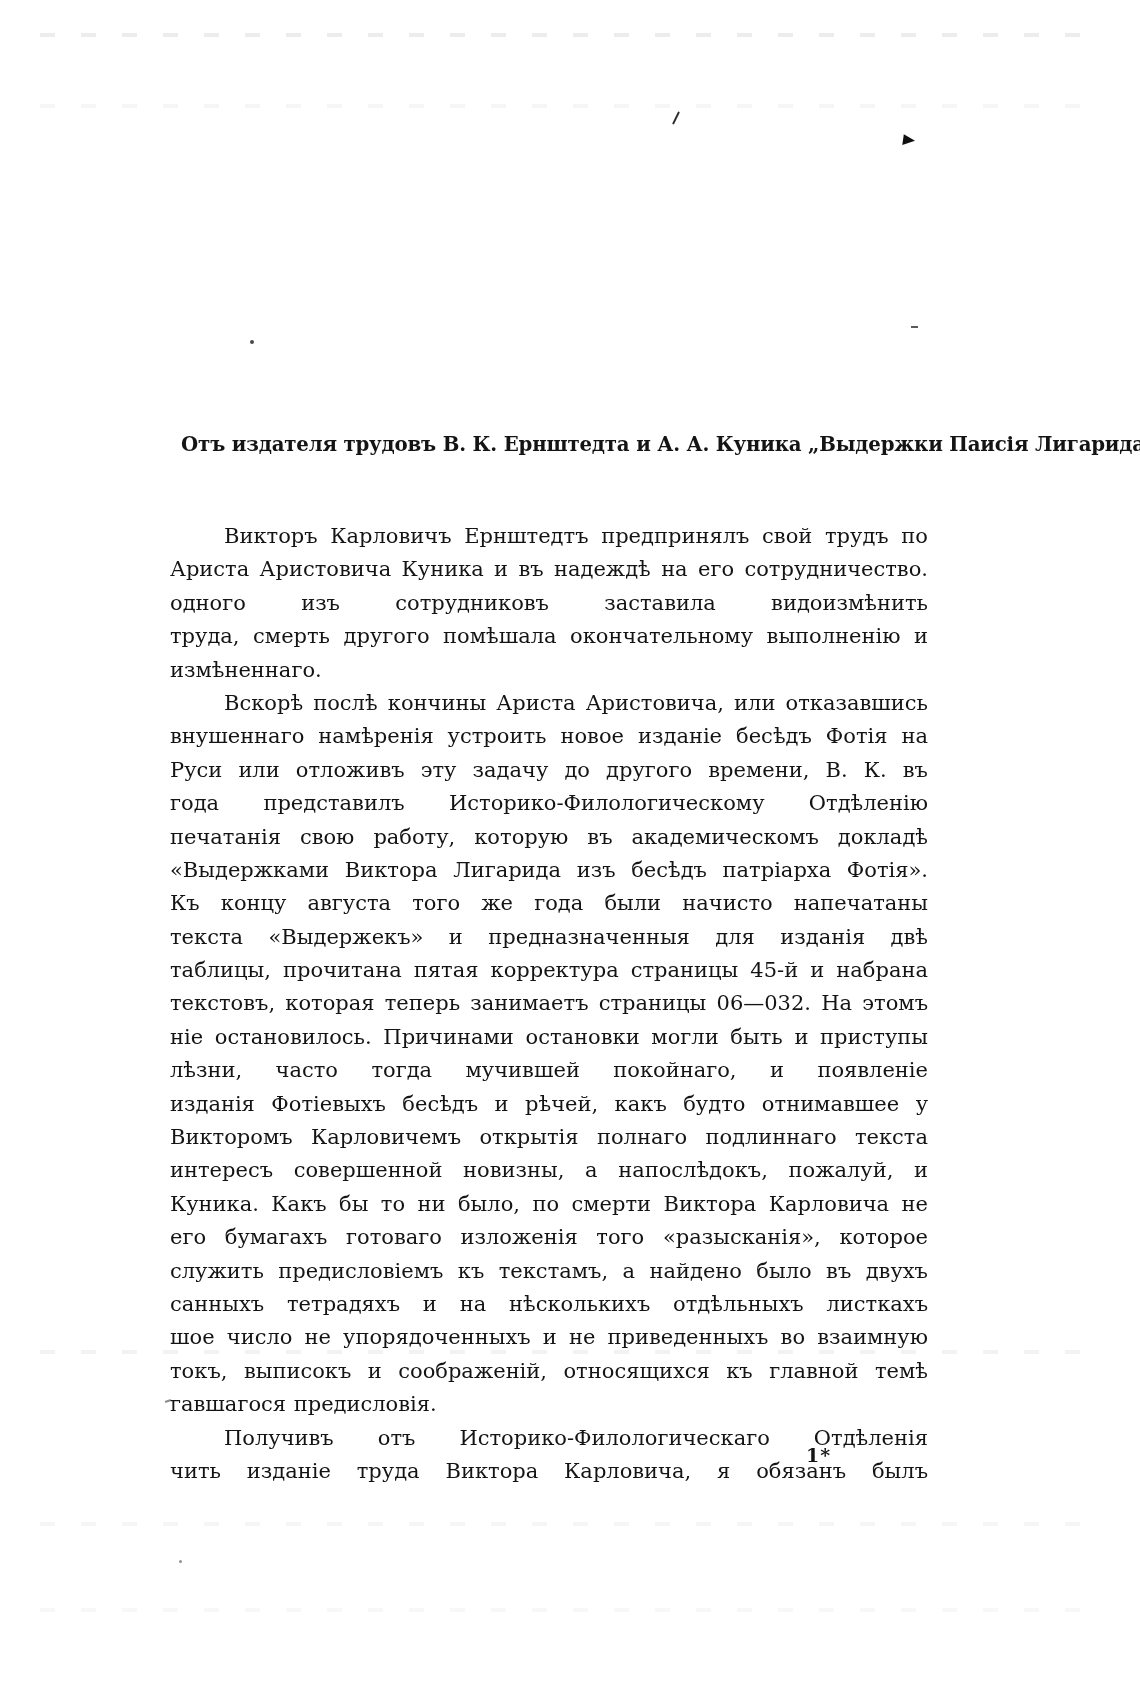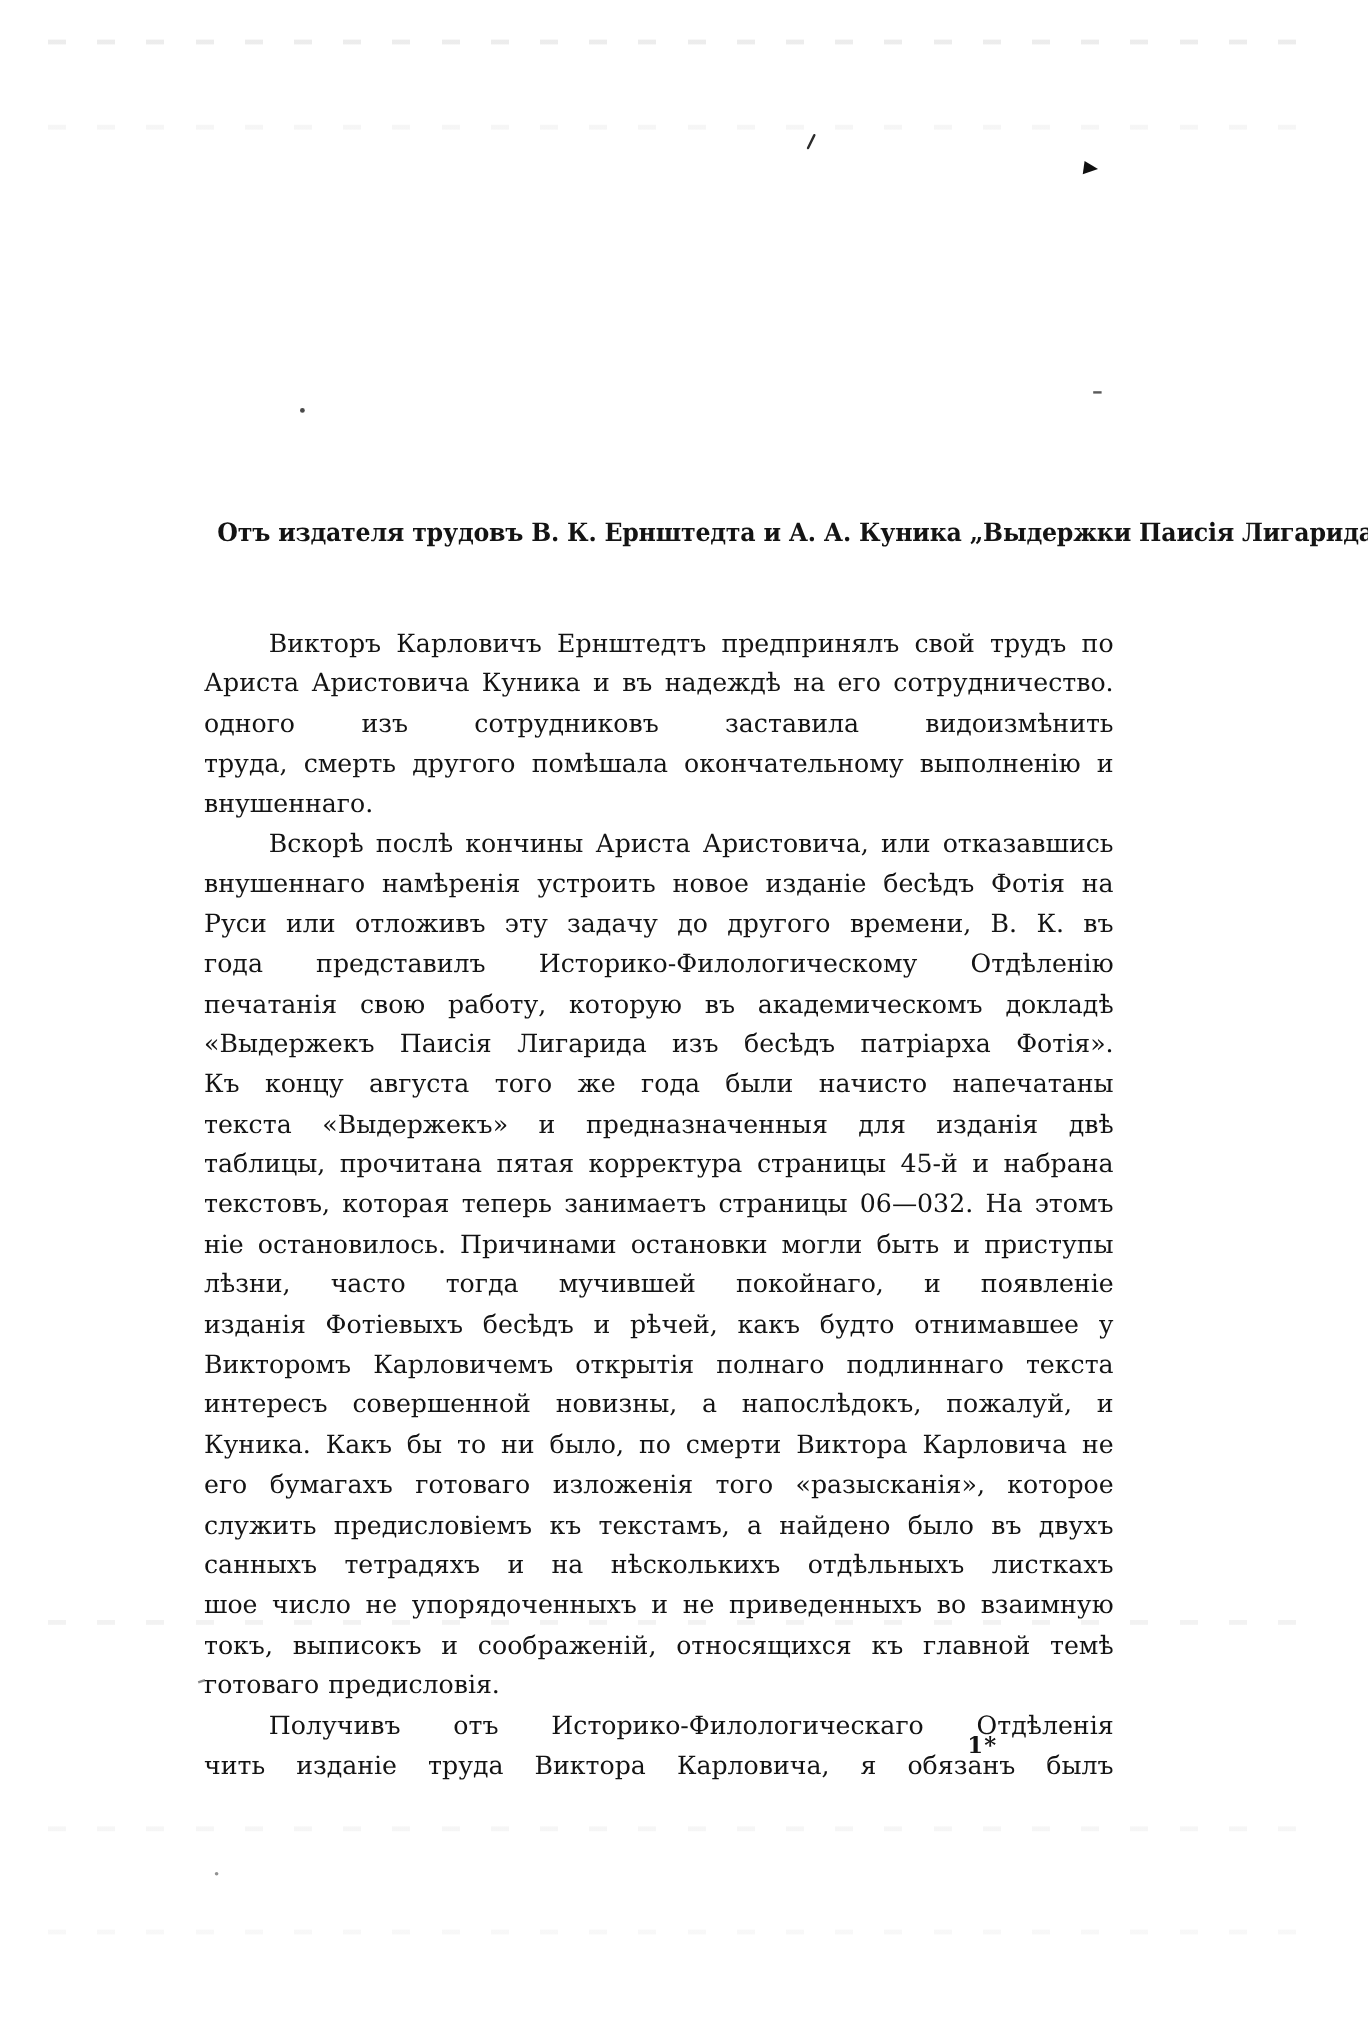--- a/index.html
+++ b/index.html
@@ -114,44 +114,44 @@
       <span>Отъ издателя трудовъ В. К. Ернштедта и А. А. Куника „Выдержки Паисія Лигарида“</span>
     </div>
   </div>
 
   <div class="body-text">
 
     <div class="line firstline">Викторъ Карловичъ Ернштедтъ предпринялъ свой трудъ по желанію</div>
     <div class="line">Ариста Аристовича Куника и въ надеждѣ на его сотрудничество. Смерть</div>
     <div class="line">одного изъ сотрудниковъ заставила видоизмѣнить первоначальный планъ</div>
     <div class="line">труда, смерть другого помѣшала окончательному выполненію и плана видо-</div>
-    <div class="line lastline">внушеннаго.</div>
+    <div class="line lastline">измѣненнаго.</div>
 
     <div class="line firstline">Вскорѣ послѣ кончины Ариста Аристовича, или отказавшись отъ имъ</div>
     <div class="line">внушеннаго намѣренія устроить новое изданіе бесѣдъ Фотія на нашествіе</div>
     <div class="line">Руси или отложивъ эту задачу до другого времени, В. К. въ апрѣлѣ 1899</div>
     <div class="line">года представилъ Историко-Филологическому Отдѣленію Академіи для на-</div>
     <div class="line">печатанія свою работу, которую въ академическомъ докладѣ назвалъ</div>
-    <div class="line">«Выдержекъ Паисія Лигарида изъ бесѣдъ патріарха Фотія».</div>
+    <div class="line">«Выдержками Виктора Лигарида изъ бесѣдъ патріарха Фотія».</div>
     <div class="line">Къ концу августа того же года были начисто напечатаны страницы 1—44</div>
     <div class="line">текста «Выдержекъ» и предназначенныя для изданія двѣ фототипическія</div>
     <div class="line">таблицы, прочитана пятая корректура страницы 45-й и набрана та часть</div>
     <div class="line">текстовъ, которая теперь занимаетъ страницы 06—032. На этомъ печата-</div>
     <div class="line">ніе остановилось. Причинами остановки могли быть и приступы тяжкой бо-</div>
     <div class="line">лѣзни, часто тогда мучившей покойнаго, и появленіе Константинопольскаго</div>
     <div class="line">изданія Фотіевыхъ бесѣдъ и рѣчей, какъ будто отнимавшее у сдѣланнаго</div>
     <div class="line">Викторомъ Карловичемъ открытія полнаго подлиннаго текста «выдержекъ»</div>
     <div class="line">интересъ совершенной новизны, а напослѣдокъ, пожалуй, и находка статьи</div>
     <div class="line">Куника. Какъ бы то ни было, по смерти Виктора Карловича не оказалось въ</div>
     <div class="line">его бумагахъ готоваго изложенія того «разысканія», которое должно было</div>
     <div class="line">служить предисловіемъ къ текстамъ, а найдено было въ двухъ мало испи-</div>
     <div class="line">санныхъ тетрадяхъ и на нѣсколькихъ отдѣльныхъ листкахъ довольно боль-</div>
     <div class="line">шое число не упорядоченныхъ и не приведенныхъ во взаимную связь замѣ-</div>
     <div class="line">токъ, выписокъ и соображеній, относящихся къ главной темѣ предпола-</div>
-    <div class="line lastline">готоваго предисловія.</div>
+    <div class="line lastline">гавшагося предисловія.</div>
 
     <div class="line firstline">Получивъ отъ Историко-Филологическаго Отдѣленія порученіе докон-</div>
     <div class="line">чить изданіе труда Виктора Карловича, я обязанъ былъ внимательно озна-</div>
   </div>
 
   <div class="signature">1*</div>
 
 </div>
 
 </body></html>

